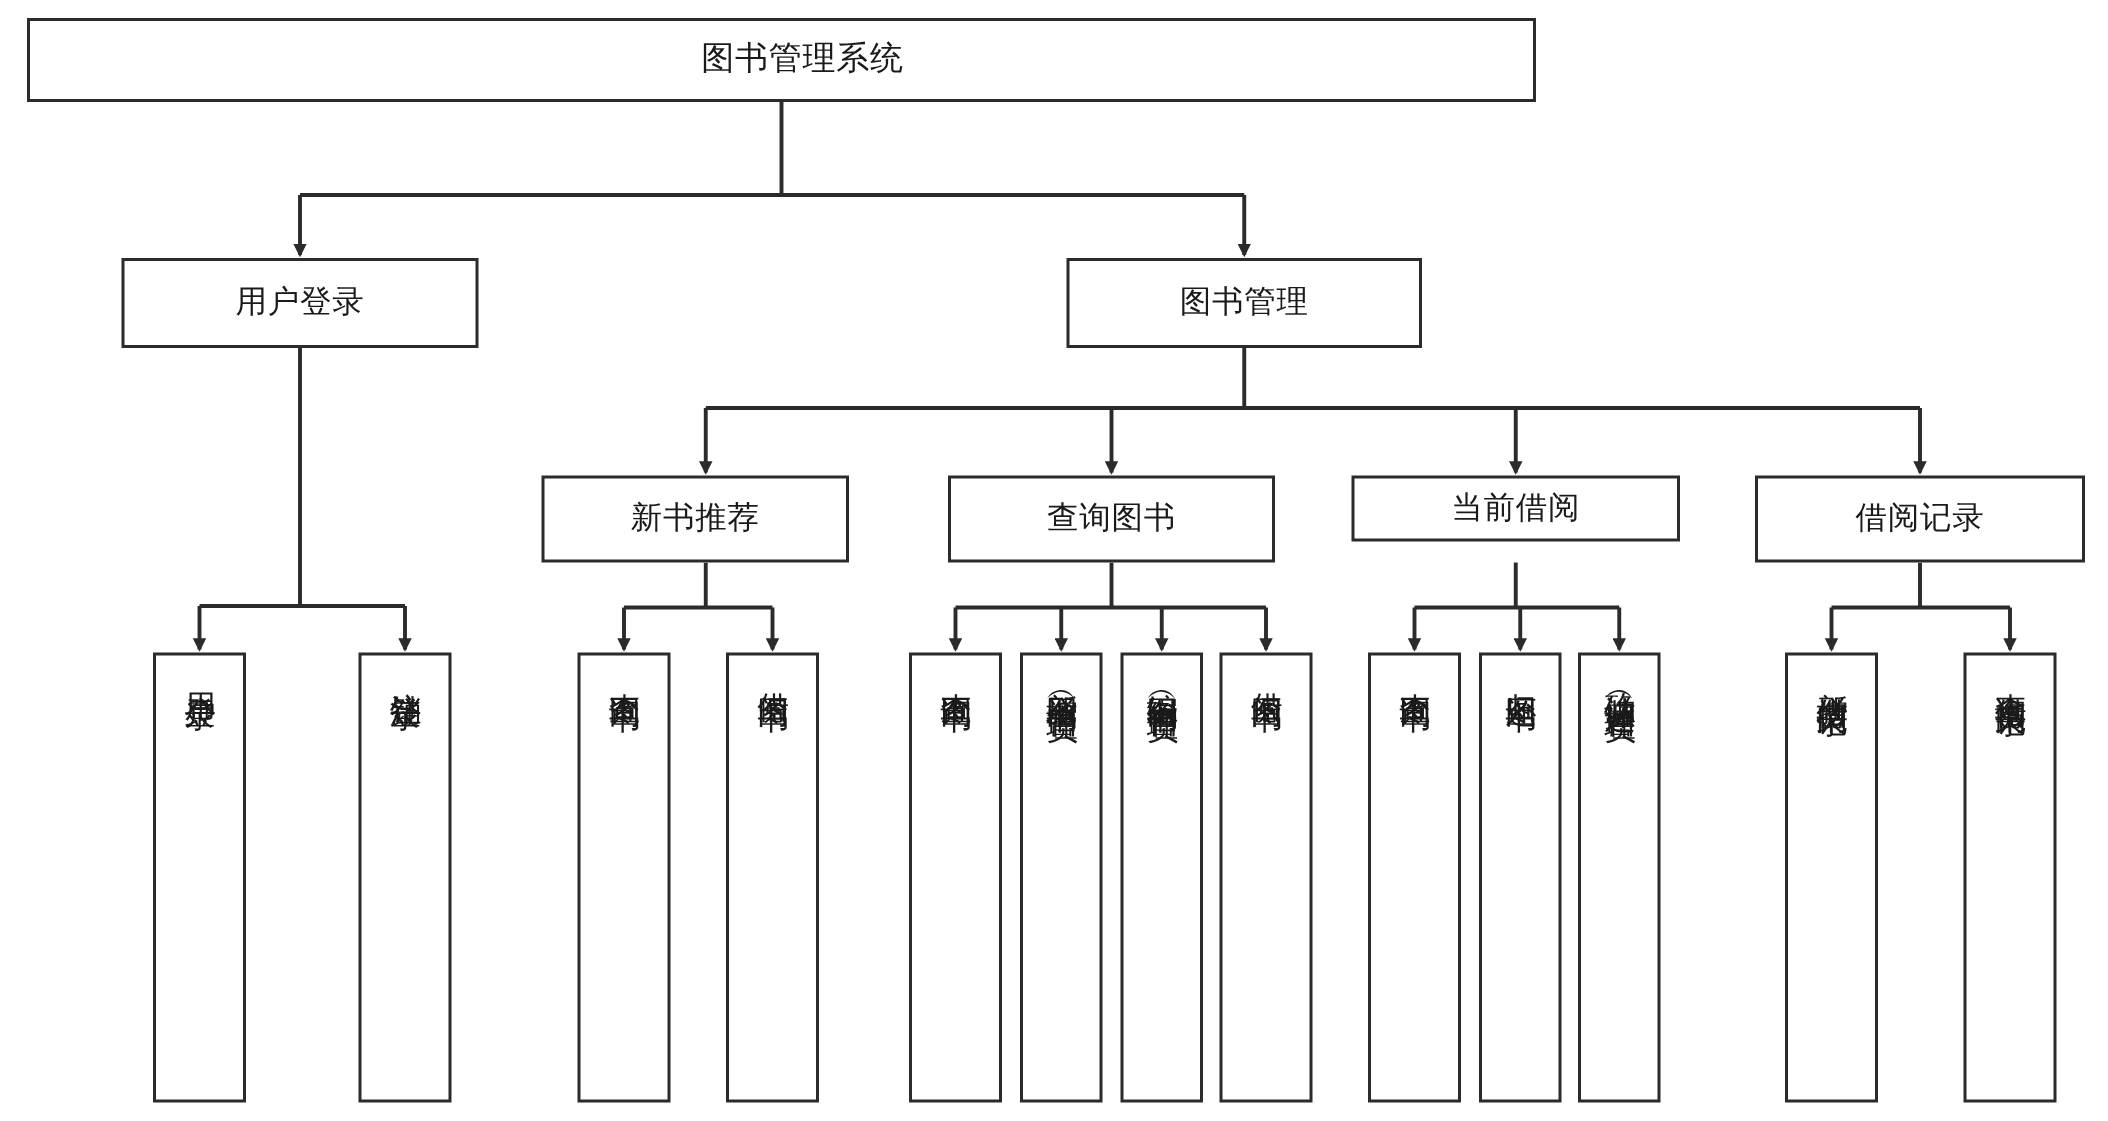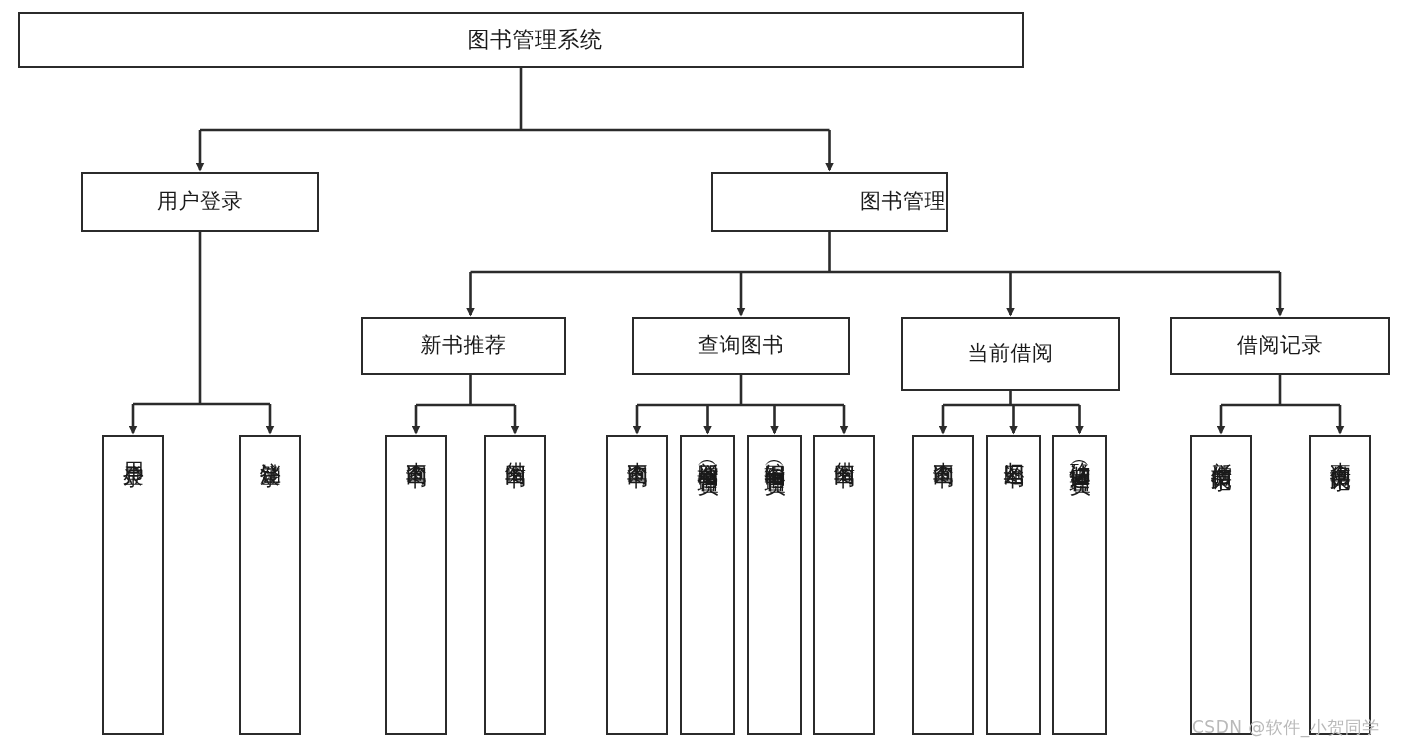--- a/index.html
+++ b/index.html
@@ -114,30 +114,30 @@
       </g>
   </svg>
 
   <div id="nodes">
       <div class="node horiz root" style="left: 18px; top: 12px; width: 1006px; height: 56px;">
         <span class="label">图书管理系统</span>
       </div>
       <div class="node horiz level2" style="left: 81px; top: 172px; width: 238px; height: 60px;">
         <span class="label">用户登录</span>
       </div>
-      <div class="node horiz level2" style="left: 711px; top: 172px; width: 237px; height: 60px; justify-content: flex-end;">
+      <div class="node horiz level2" style="left: 711px; top: 172px; width: 237px; height: 60px;">
         <span class="label">图书管理</span>
       </div>
       <div class="node horiz level3" style="left: 361px; top: 317px; width: 205px; height: 58px;">
         <span class="label">新书推荐</span>
       </div>
       <div class="node horiz level3" style="left: 632px; top: 317px; width: 218px; height: 58px;">
         <span class="label">查询图书</span>
       </div>
-      <div class="node horiz level3" style="left: 901px; top: 317px; width: 219px; height: 74px;">
+      <div class="node horiz level3" style="left: 901px; top: 317px; width: 219px; height: 44px;">
         <span class="label">当前借阅</span>
       </div>
       <div class="node horiz level3" style="left: 1170px; top: 317px; width: 220px; height: 58px; font-family: Liberation Serif, serif;">
         <span class="label">借阅记录</span>
       </div>
       <div class="node vert leaf" style="left: 102px; top: 435px; width: 62px; height: 300px;">
         <span class="label">用户登录</span>
       </div>
       <div class="node vert leaf" style="left: 239px; top: 435px; width: 62px; height: 300px;">
         <span class="label">注销登录</span>
@@ -170,15 +170,14 @@
         <span class="label">确认归还（管理员）</span>
       </div>
       <div class="node vert leaf" style="left: 1190px; top: 435px; width: 62px; height: 300px;">
         <span class="label">新增借阅记录</span>
       </div>
       <div class="node vert leaf" style="left: 1309px; top: 435px; width: 62px; height: 300px;">
         <span class="label">查询借阅记录</span>
       </div>
     </div>
 
-  <div class="watermark" style="left: 1192px; top: 716px;">CSDN @软件_小贺同学</div>
 
 </div>
 
 </body></html>

